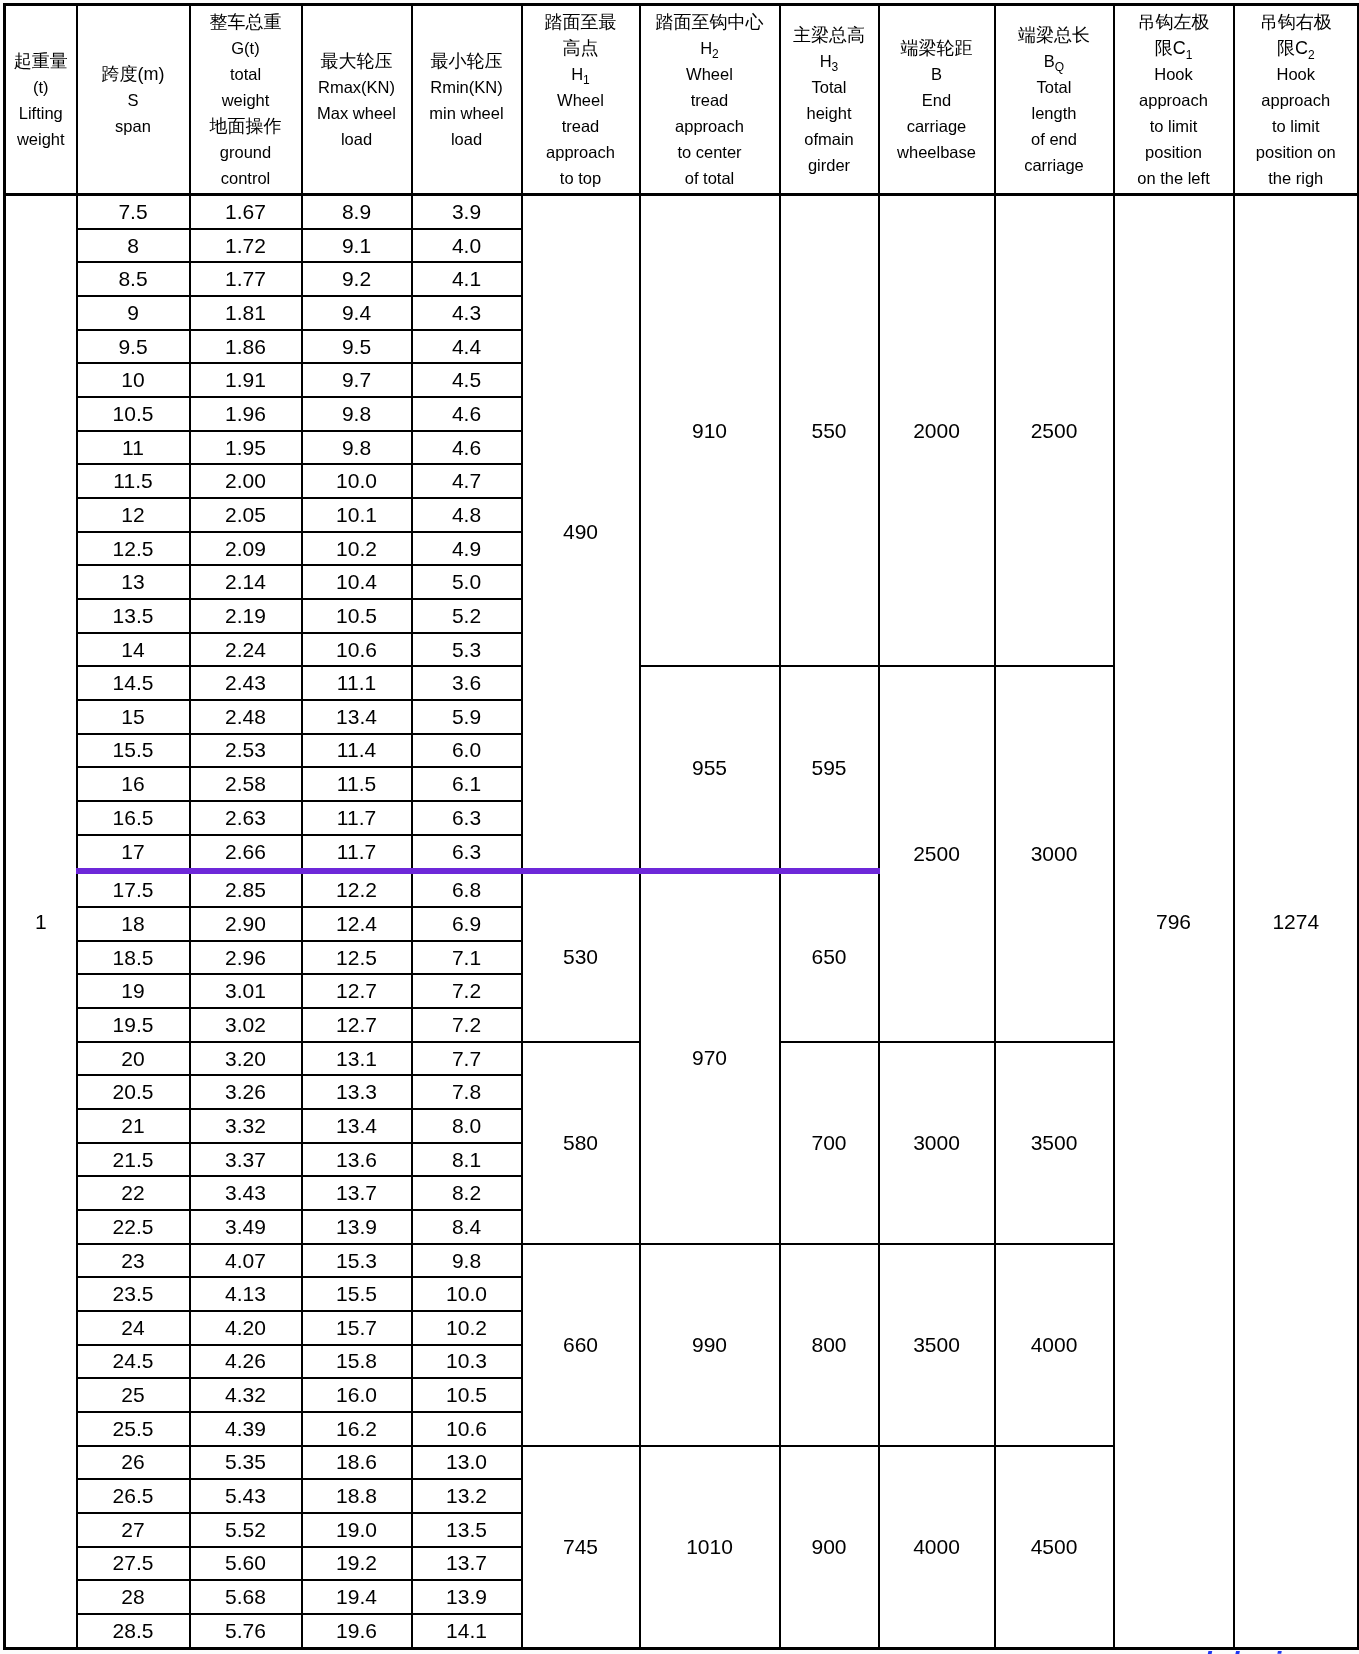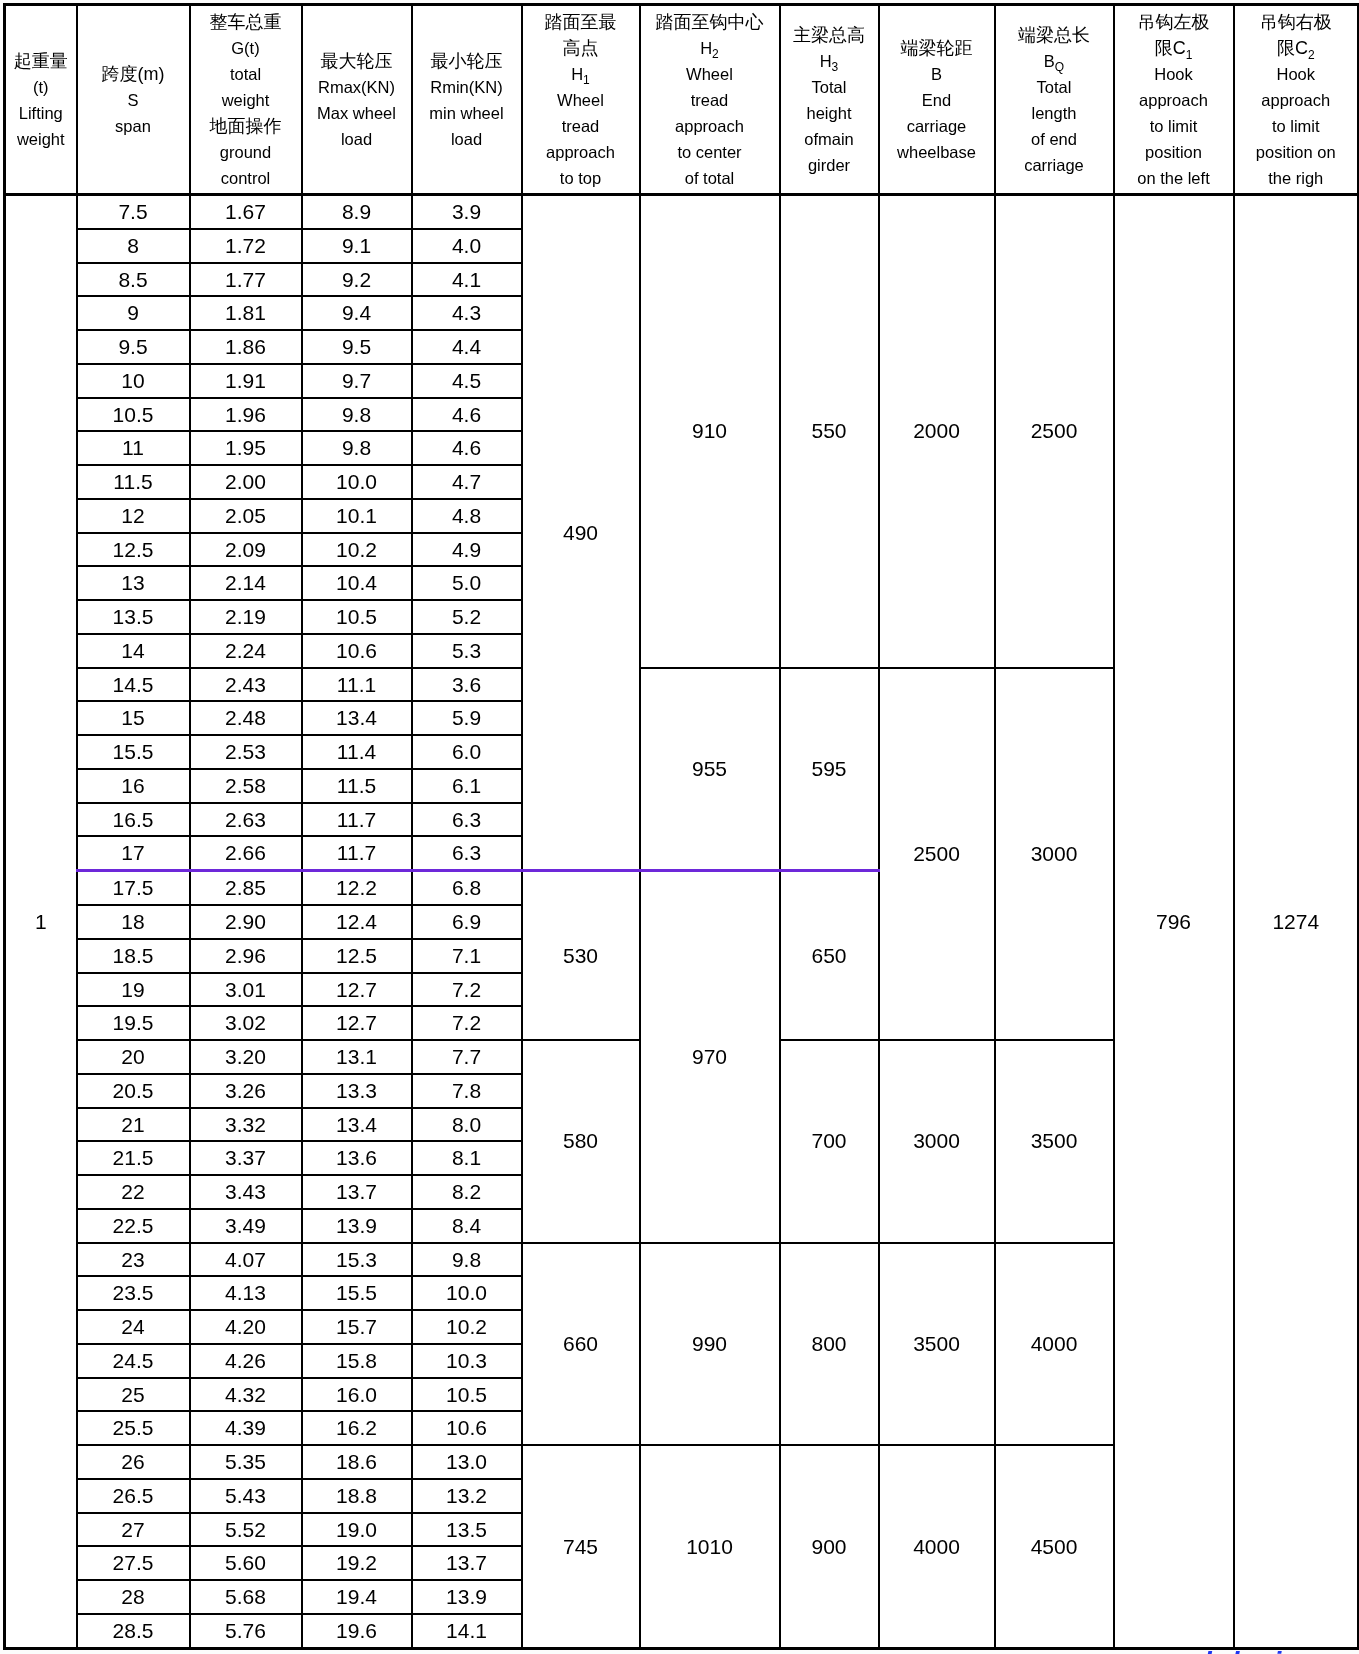--- a/index.html
+++ b/index.html
@@ -17,21 +17,21 @@
   .spec th, .spec td {
     border:2px solid #000; padding:0;
     text-align:center; vertical-align:middle;
     overflow:hidden;
   }
   .spec thead th {
     height:187px; font-weight:normal;
     border-bottom:3px solid #000;
   }
   .spec tbody td { font-size:21px; }
-  .spec tbody tr.sect td { border-top:3px solid #6d28d9; }
+  .spec tbody tr.sect td { border-top:6px solid #6d28d9; }
   .hl { line-height:26px; font-size:16.5px; white-space:nowrap; }
   .hl.zh { font-size:18px; }
   .hl sub { font-size:12px; line-height:0; }
   .watermark {
     position:absolute; left:1128px; top:1646px;
     font-weight:bold; font-style:italic;
     font-size:28px; letter-spacing:1px; white-space:nowrap;
   }
 </style>
 </head>

